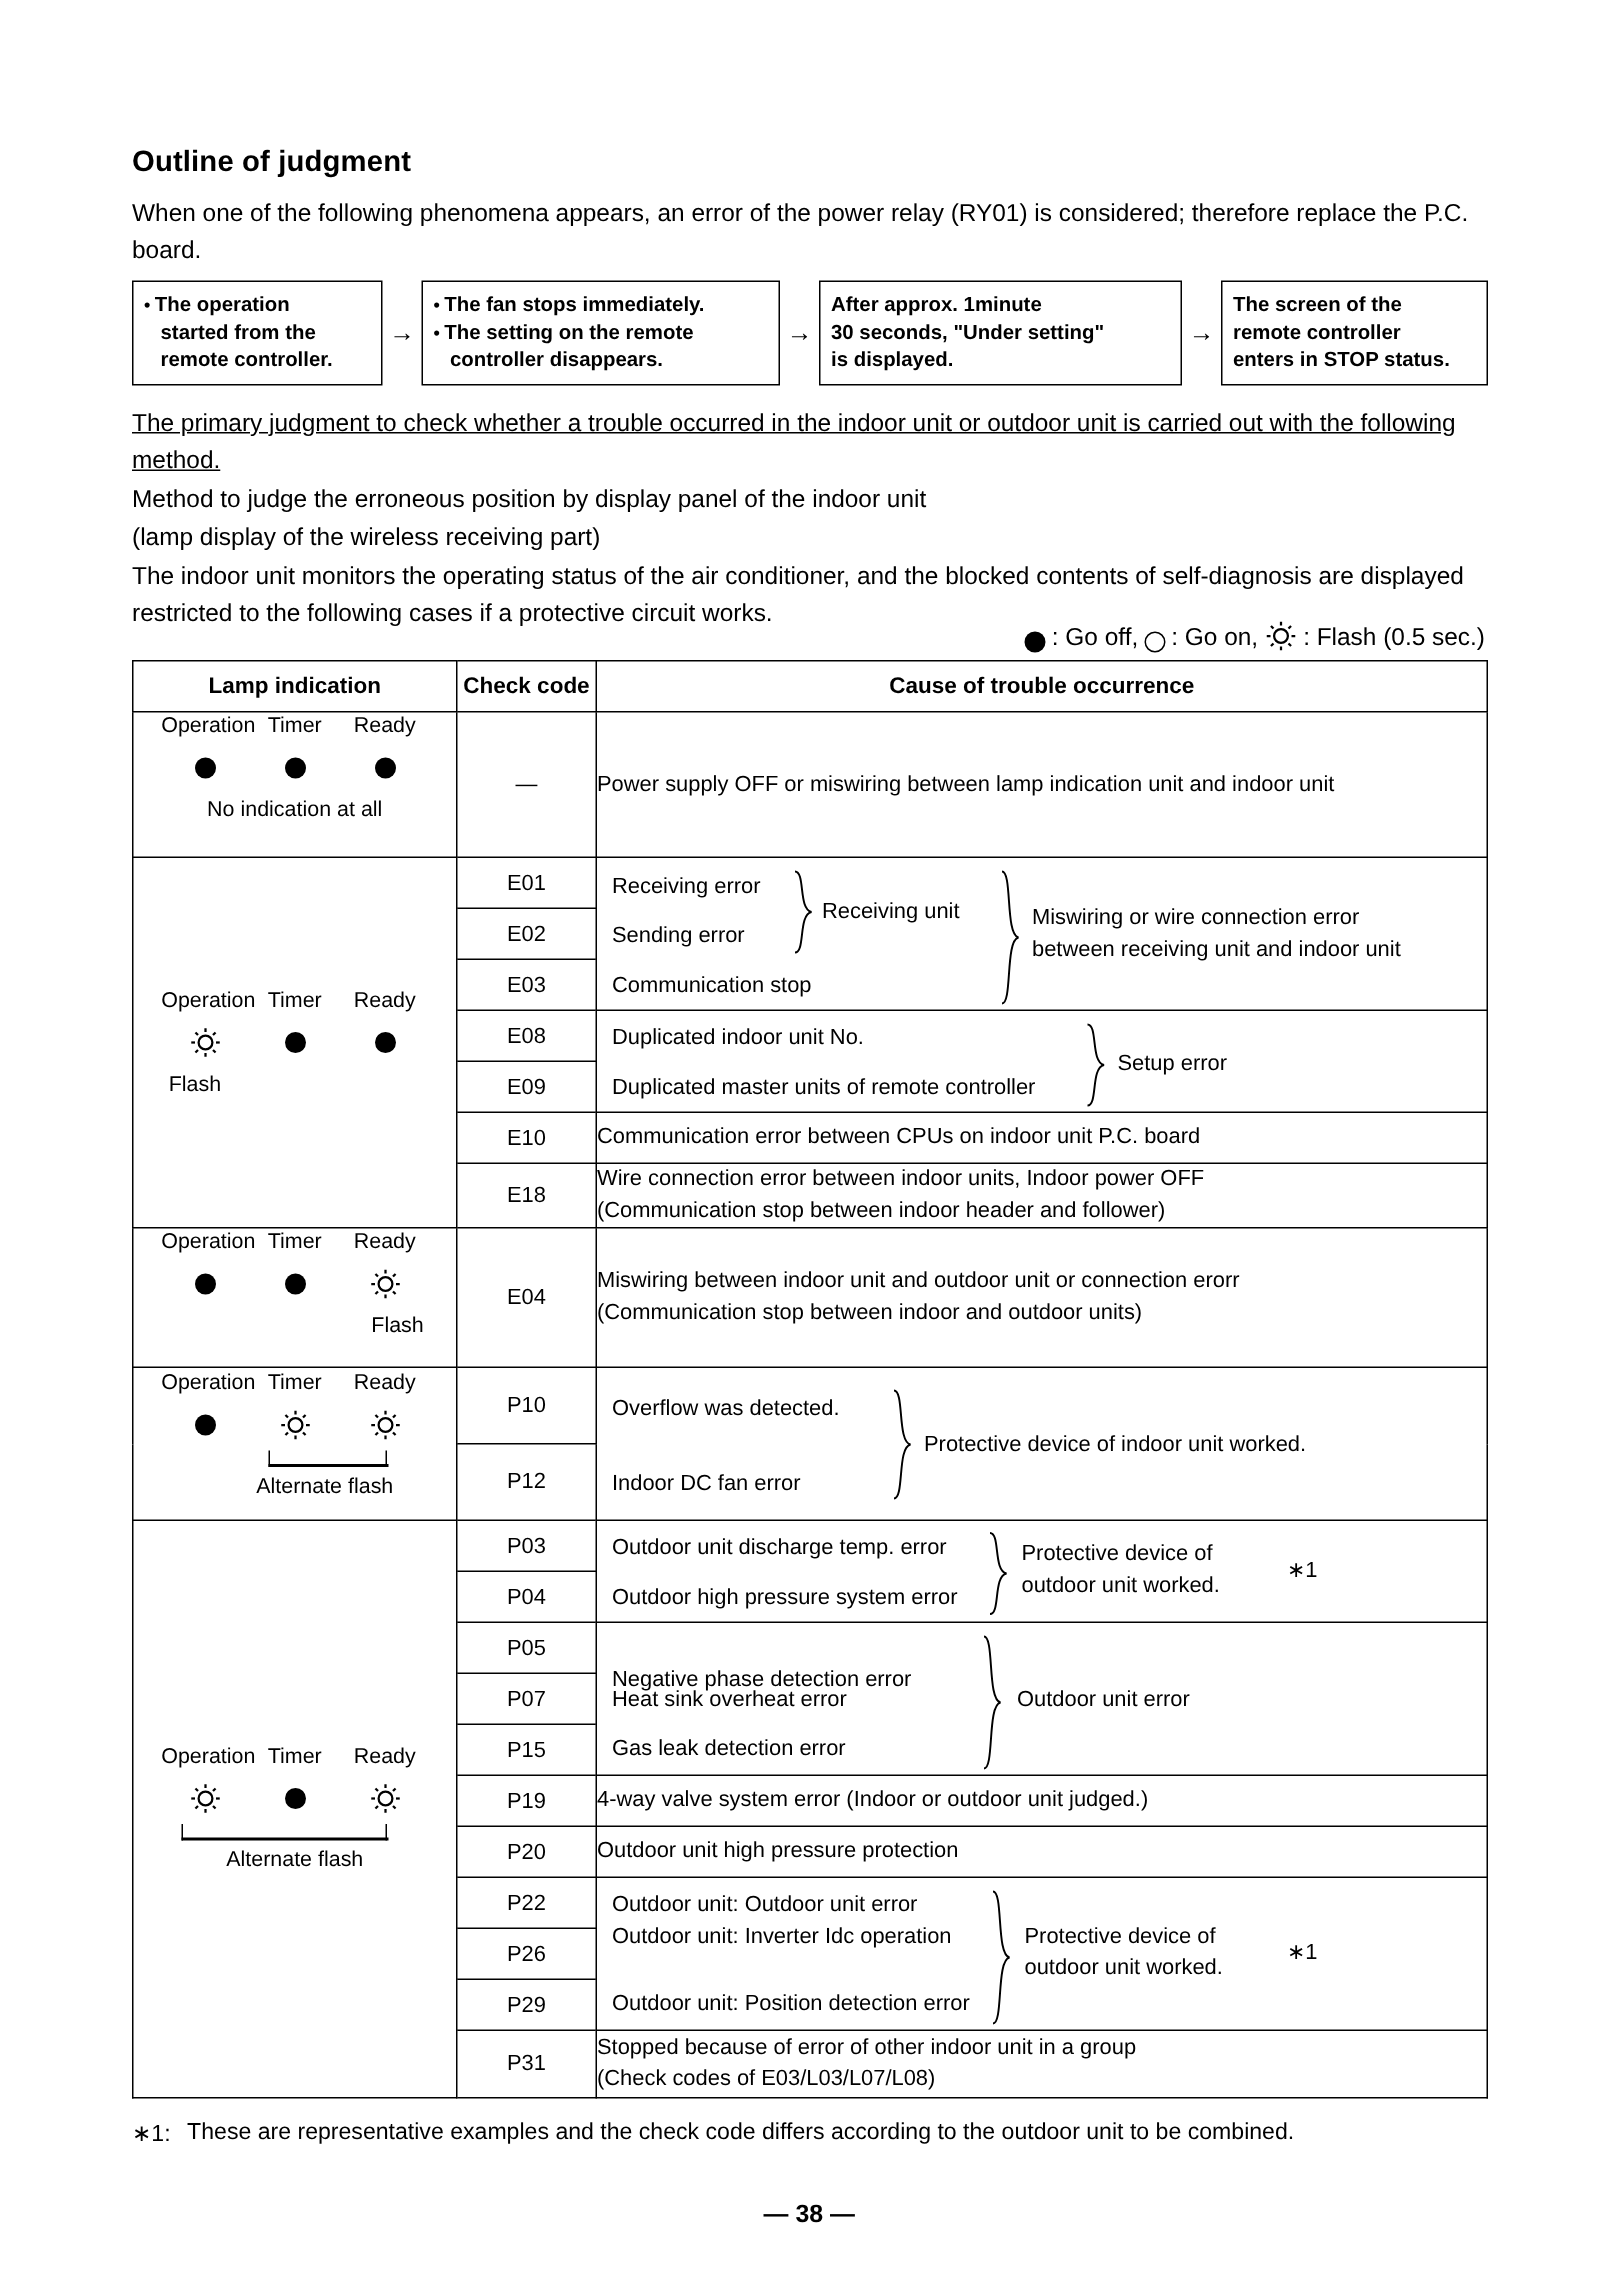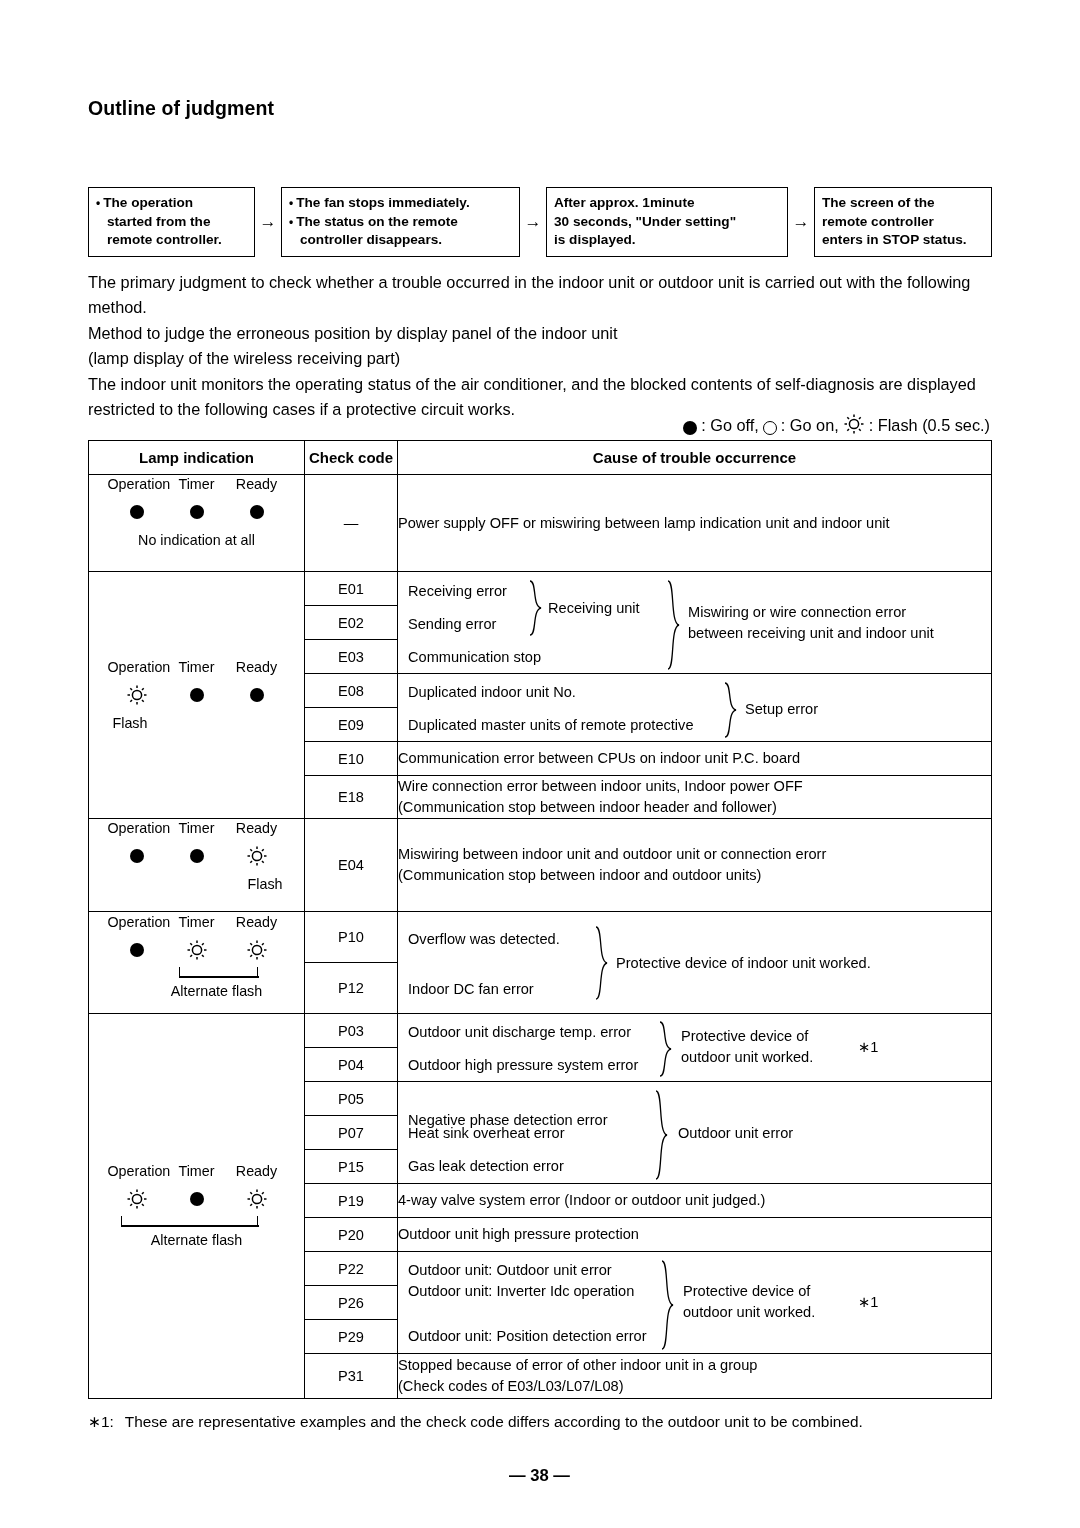--- a/index.html
+++ b/index.html
@@ -34,21 +34,21 @@
     left: 0;
   }
   .para {
     position: absolute;
     font-size: 16.3px;
     line-height: 24.5px;
     left: 0;
     width: 900px;
   }
   .p1 { top: 130px; }
-  .p2 { top: 270px; }
+  .p2 { top: 270px; text-decoration: underline; }
   .p3 { top: 321px; }
   .p4 { top: 372px; }
 
   
   .flow {
     position: absolute;
     top: 187px;
     left: 0;
     display: flex;
     align-items: stretch;
@@ -253,20 +253,21 @@
     font-weight: bold;
   }
 </style>
 </head>
 <body>
 
 <div class="page">
 
   <div class="doc-title">Outline of judgment</div>
 
+  <div class="para p1">When one of the following phenomena appears, an error of the power relay (RY01) is considered; therefore replace the P.C. board.</div>
 
   <div class="flow">
 
     <div class="flow-box fb1">
       <div class="bullet-line">
         <span class="dot">•</span>
         <span class="txt">The operation</span>
       </div>
       <div class="indent-line">started from the</div>
       <div class="indent-line">remote controller.</div>
@@ -274,21 +275,21 @@
 
     <div class="flow-arrow">→</div>
 
     <div class="flow-box fb2">
       <div class="bullet-line">
         <span class="dot">•</span>
         <span class="txt">The fan stops immediately.</span>
       </div>
       <div class="bullet-line">
         <span class="dot">•</span>
-        <span class="txt">The status on the remote</span>
+        <span class="txt">The setting on the remote</span>
       </div>
       <div class="indent-line">controller disappears.</div>
     </div>
 
     <div class="flow-arrow">→</div>
 
     <div class="flow-box fb3">
       <div>After approx. 1minute</div>
       <div>30 seconds, "Under setting"</div>
       <div>is displayed.</div>
@@ -440,21 +441,21 @@
       </tr>
       <tr>
         <td class="code-cell" style="height:33px;">E03</td>
       </tr>
 
       <tr>
         <td class="code-cell" style="height:33px;">E08</td>
         <td class="cause-cell" rowspan="2" style="position:relative; padding:0;">
           <div style="position:relative; height:100%; min-height:66px;">
             <div style="position:absolute; left:10px; top:7px;">Duplicated indoor unit No.</div>
-            <div style="position:absolute; left:10px; top:40px;">Duplicated master units of remote protective</div>
+            <div style="position:absolute; left:10px; top:40px;">Duplicated master units of remote controller</div>
             <svg class="spanbrace" style="left:325px; top:6px;" width="16" height="58" viewBox="0 0 16 58">
               <path d="M2 2 C9 2 4 27 13 29 C4 31 9 56 2 56" fill="none" stroke="#000" stroke-width="1.3"></path>
             </svg>
             <div style="position:absolute; left:347px; top:24px;">Setup error</div>
           </div>
         </td>
       </tr>
       <tr>
         <td class="code-cell" style="height:33px;">E09</td>
       </tr>

